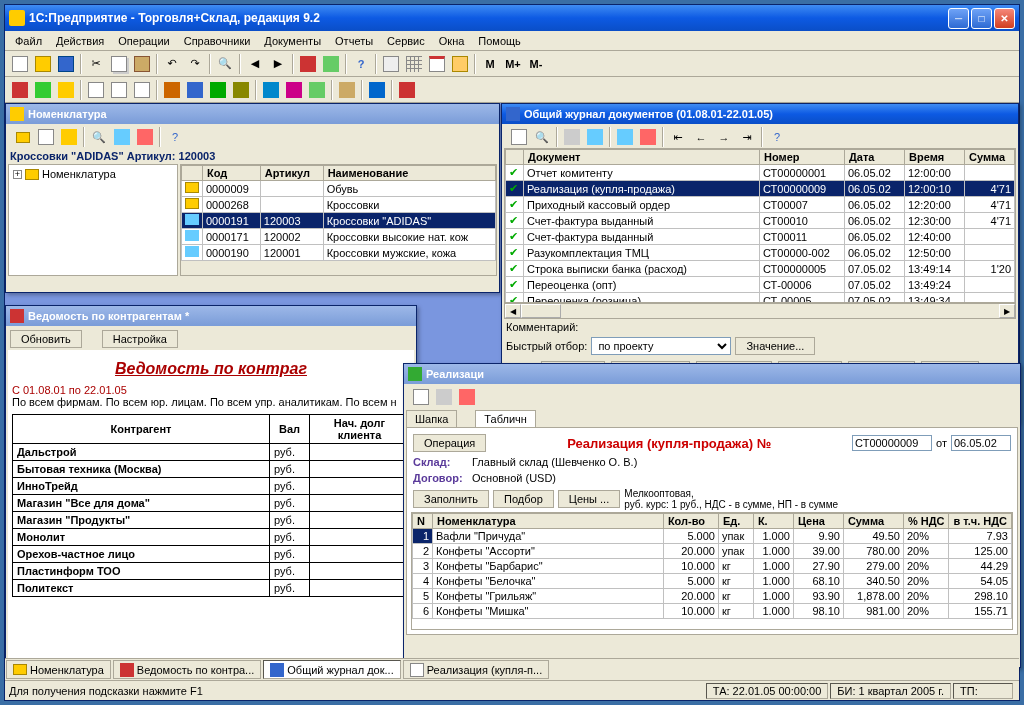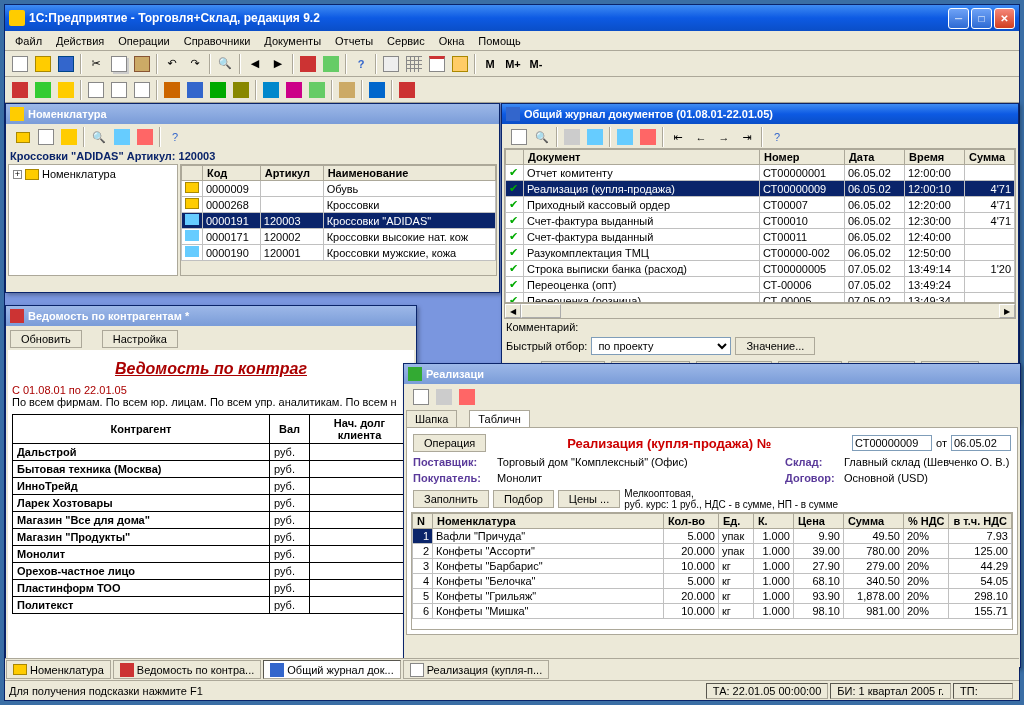--- a/index.html
+++ b/index.html
@@ -55,21 +55,21 @@
 table.rep th { text-align: center; }
 
 
 .taskbar { position: absolute; bottom: 20px; left: 0; right: 0; height: 22px; background: #ece9d8; display: flex; align-items: center; padding: 1px; gap: 2px; border-top: 1px solid #aca899; }
 .task-item { background: #ece9d8; border: 1px solid #aca899; padding: 2px 6px; display: flex; align-items: center; gap: 3px; height: 19px; }
 .task-item.active { background: #fff; border-style: inset; }
 .statusbar { position: absolute; bottom: 0; left: 0; right: 0; height: 20px; background: #ece9d8; display: flex; align-items: center; padding: 2px 4px; border-top: 1px solid #aca899; font-size: 11px; }
 .statusbar .cell { border: 1px inset #aca899; padding: 1px 6px; margin-right: 2px; }
 
 .tabstrip { display: flex; border-bottom: 1px solid #aca899; margin-top: 2px; }
-.tab { padding: 2px 8px; background: #ece9d8; border: 1px solid #aca899; border-bottom: none; margin-right: 12px; }
+.tab { padding: 2px 8px; background: #ece9d8; border: 1px solid #aca899; border-bottom: none; margin-right: 18px; }
 .tab.active { background: #fff; }
 
 .field-row { display: flex; align-items: center; gap: 4px; padding: 2px; }
 .label-b { font-weight: bold; color: #5a3a9a; }
 select, input[type=text] { border: 1px solid #7f9db9; background: #fff; font-size: 11px; padding: 1px 2px; }
 
 .hscroll { height: 16px; background: #ece9d8; border: 1px solid #aca899; display: flex; }
 .hscroll .arr { width: 16px; background: #ece9d8; border: 1px outset #fff; display: flex; align-items: center; justify-content: center; font-size: 8px; }
 .hscroll .thumb { width: 40px; background: #ece9d8; border: 1px outset #fff; }
 </style>
@@ -329,25 +329,20 @@
                   <td style="font-weight:bold">Бытовая техника (Москва)</td>
                   <td>руб.</td>
                   <td></td>
                 </tr>
                 <tr>
                   <td style="font-weight:bold">ИнноТрейд</td>
                   <td>руб.</td>
                   <td></td>
                 </tr>
                 <tr>
-                  <td style="font-weight:bold">Ларек Хозтовары</td>
-                  <td>руб.</td>
-                  <td></td>
-                </tr>
-                <tr>
                   <td style="font-weight:bold">Магазин "Все для дома"</td>
                   <td>руб.</td>
                   <td></td>
                 </tr>
                 <tr>
                   <td style="font-weight:bold">Магазин "Продукты"</td>
                   <td>руб.</td>
                   <td></td>
                 </tr>
                 <tr>
@@ -545,30 +540,20 @@
         </div>
         <div style="background:#fff;border:1px solid #aca899;border-top:none;padding:4px">
           <div class="field-row">
             <button class="btn">Операция</button>
             <span style="flex:1;text-align:center;color:#c00;font-weight:bold;font-size:13px">Реализация (купля-продажа) №</span>
             <input type="text" style="width: 80px;" value="СТ00000009">
             <span>от</span>
             <input type="text" style="width: 60px;" value="06.05.02">
           </div>
           <div style="display:flex">
-            <div style="flex:1">
-              <div class="field-row">
-                  <span class="label-b" style="width:80px">Поставщик:</span>
-                  <span>Торговый дом "Комплексный" (Офис)</span>
-                </div>
-              <div class="field-row">
-                  <span class="label-b" style="width:80px">Покупатель:</span>
-                  <span>Монолит</span>
-                </div>
-            </div>
             <div style="width:230px">
               <div class="field-row">
                   <span class="label-b" style="width:55px">Склад:</span>
                   <span>Главный склад (Шевченко О. В.)</span>
                 </div>
               <div class="field-row">
                   <span class="label-b" style="width:55px">Договор:</span>
                   <span>Основной (USD)</span>
                 </div>
             </div>

